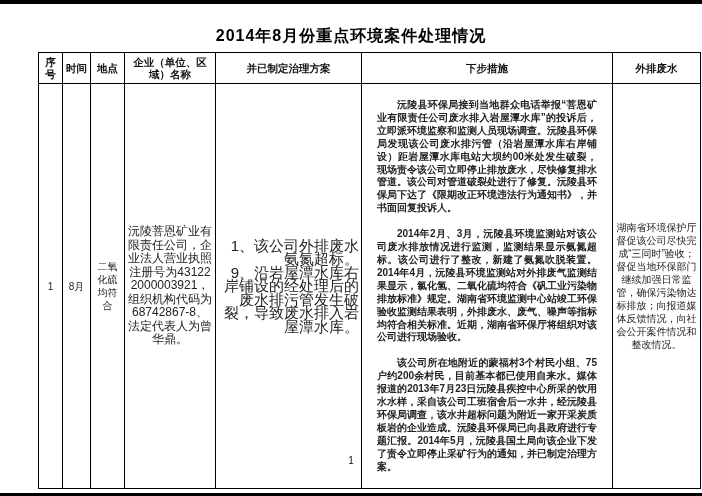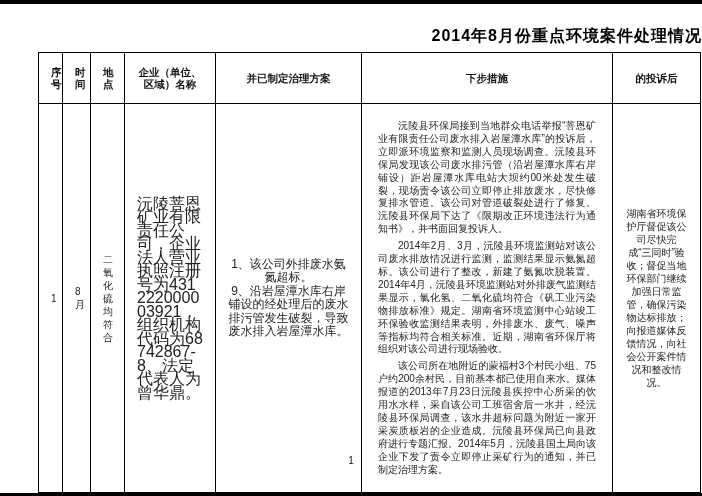--- a/index.html
+++ b/index.html
@@ -5,51 +5,51 @@
   html,body{margin:0;padding:0;}
   body{
     width:702px;height:496px;background:#ffffff;position:relative;
     font-family:"Liberation Sans","DejaVu Sans",sans-serif;
     color:#1c1c1c;overflow:hidden;
   }
   .edge-line{position:absolute;left:0;width:702px;background:#000;}
   .edge-top{top:0;height:4px;}
   .edge-bottom{bottom:0;height:3px;}
   .doc-title{
-    position:absolute;top:26px;left:0;width:100%;text-align:right;
+    position:absolute;top:26px;left:0;width:100%;text-align:center;
     font-size:16px;font-weight:bold;letter-spacing:1px;color:#000;
   }
   table.cases{
     position:absolute;top:52px;left:38px;width:662px;
     border-collapse:collapse;table-layout:fixed;
   }
   table.cases th,table.cases td{
-    border:1.6px solid #000;padding:12px;overflow:hidden;
+    border:1.6px solid #000;padding:2px;overflow:hidden;
   }
   table.cases th{
     font-size:10.5px;font-weight:bold;text-align:center;vertical-align:middle;
     height:26px;line-height:12px;color:#111;
   }
   td.c-center{
     text-align:center;vertical-align:middle;font-size:10px;line-height:13px;
   }
   td.c-enterprise{
-    vertical-align:middle;font-size:16px;line-height:13.5px;
-    text-align:left;word-break:break-all;padding:3px;color:#222;
+    vertical-align:middle;font-size:12px;line-height:13.5px;
+    text-align:center;word-break:break-all;padding:3px;color:#222;
   }
   td.c-problems{
-    vertical-align:middle;font-size:12px;line-height:13.5px;
-    text-align:center;padding:3px;color:#222;
+    vertical-align:middle;font-size:15px;line-height:13.5px;
+    text-align:right;padding:3px;color:#222;
   }
   td.c-problems p{margin:0;}
   td.c-handling{
     vertical-align:top;font-size:10px;line-height:12.9px;
     text-align:justify;padding:4px 3px;color:#222;
   }
-  td.c-handling p{margin:4px;text-indent:2em;}
+  td.c-handling p{margin:13px;text-indent:2em;font-weight:bold;}
   td.c-next{
     vertical-align:middle;font-size:10px;line-height:13px;
     text-align:center;padding:3px;color:#222;
   }
   .body-row{height:360px;}
   .page-number{
     position:absolute;top:455px;left:0;width:100%;text-align:center;
     font-size:10px;color:#111;
   }
 </style>
@@ -71,21 +71,21 @@
     <col style="width:88px">
   </colgroup>
   <thead>
     <tr>
       <th>序号</th>
       <th>时间</th>
       <th>地点</th>
       <th>企业（单位、区域）名称</th>
       <th>并已制定治理方案</th>
       <th>下步措施</th>
-      <th>的投诉后</th>
+      <th>外排废水</th>
     </tr>
   </thead>
   <tbody>
     <tr class="body-row">
       <td class="c-center">1</td>
       <td class="c-center">8月</td>
       <td class="c-center">二氧化硫均符合</td>
       <td class="c-enterprise">沅陵菩恩矿业有限责任公司，企业法人营业执照注册号为431222000003921，组织机构代码为68742867-8、法定代表人为曾华鼎。</td>
       <td class="c-problems">
         <p>1、该公司外排废水氨氮超标。</p>

